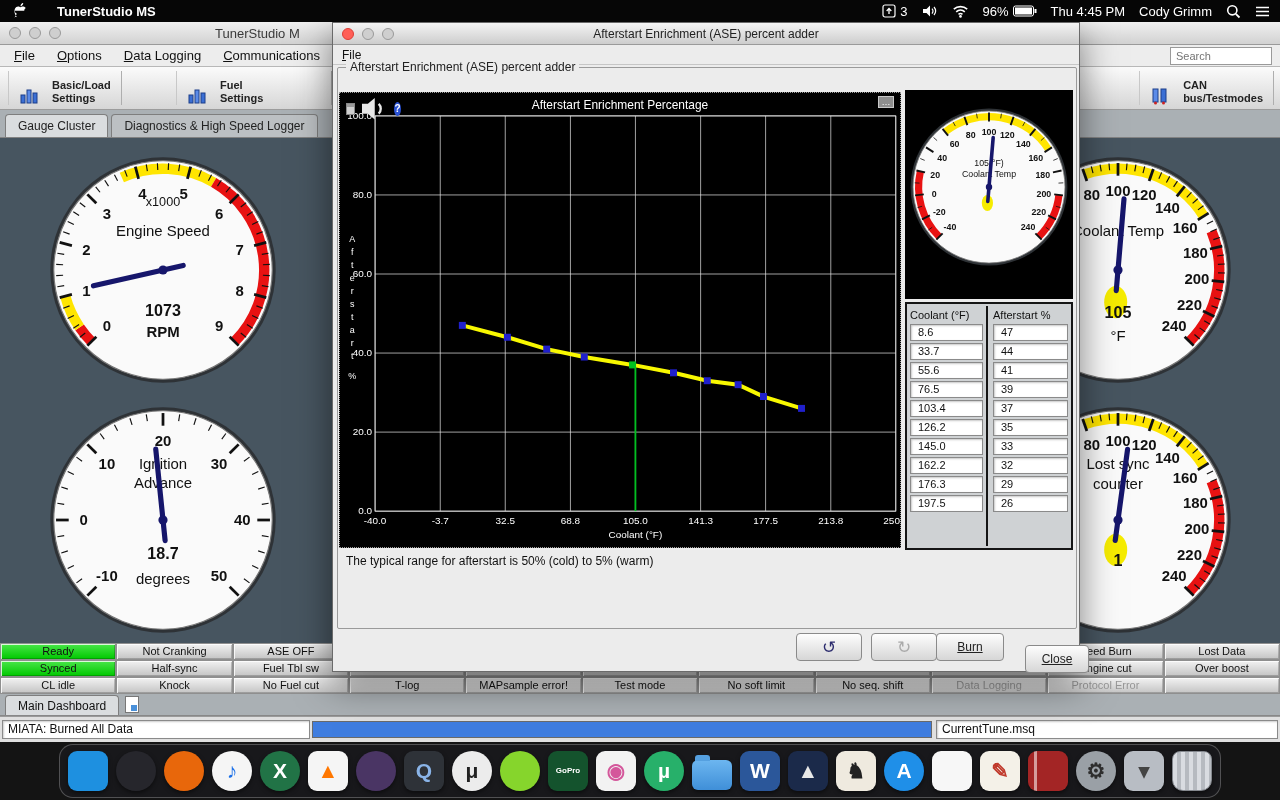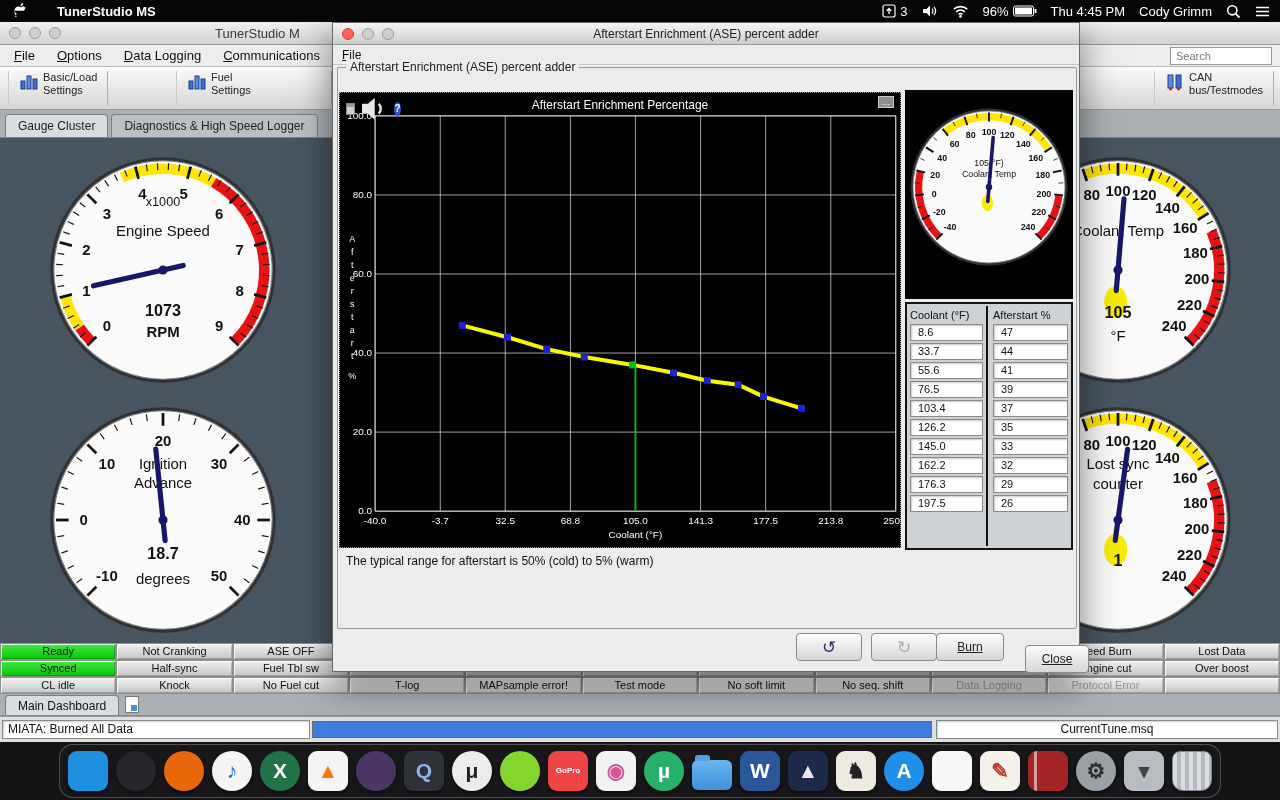--- a/index.html
+++ b/index.html
@@ -23,22 +23,22 @@
   .light{width:12px;height:12px;border-radius:50%;border:1px solid #9a9a9a;background:#cfcfcf;}
   .light.red{background:#ff5f57;border-color:#de3e36;}
   .mw-title{position:absolute;left:215px;top:4px;font-size:13px;color:#3a3a3a;white-space:nowrap;}
   .mw-menubar{height:22px;background:#ededed;border-bottom:1px solid #b8b8b8;display:flex;align-items:center;
     padding-left:14px;gap:22px;font-size:13px;position:relative;}
   .menu-item{display:inline-block;color:#111;}
   .menu-item::first-letter{text-decoration:underline;}
   #mw-search{position:absolute;right:8px;top:2px;width:102px;height:18px;font-size:11px;border:1px solid #9a9a9a;
     background:#fff;padding:0 5px;font-family:"Liberation Sans",sans-serif;}
   .mw-toolbar{height:43px;background:linear-gradient(#fbfbfb,#d6d6d6);border-bottom:1px solid #9c9c9c;position:relative;}
-  .tb-btn{position:absolute;top:4px;height:34px;display:flex;align-items:flex-start;gap:4px;padding:0 10px;
-    border-left:1px solid #c8c8c8;border-right:1px solid #aeaeae;font-size:11px;font-weight:normal;color:#222;line-height:13px;}
+  .tb-btn{position:absolute;top:4px;height:34px;display:flex;align-items:flex-end;gap:13px;padding:0 10px;
+    border-left:1px solid #c8c8c8;border-right:1px solid #aeaeae;font-size:11px;font-weight:bold;color:#222;line-height:13px;}
   .tb-btn .tb-label{text-align:left;}
   .mw-tabs{height:28px;background:#aab0b4;display:flex;align-items:flex-end;padding-left:5px;gap:3px;
     border-bottom:1px solid #828282;}
   .tab{height:23px;padding:4px 12px 0 12px;font-size:12px;border:1px solid #7e7e7e;border-bottom:none;
     border-radius:4px 4px 0 0;background:#bcc0c3;color:#222;white-space:nowrap;}
   .tab.active{background:#dadddf;}
   .gauge-panel{position:relative;height:505px;background:#475560;overflow:hidden;}
   .gauge-svg{position:absolute;width:230px;height:230px;}
   #g1{left:48px;top:17px;} #g2{left:48px;top:267px;} #g3{left:1003px;top:17px;} #g4{left:1003px;top:267px;}
   #indicator-grid{display:grid;grid-template-columns:repeat(11,1fr);grid-auto-rows:17px;height:51px;background:#bfbfbf;}
@@ -51,21 +51,21 @@
     border-bottom:1px solid #888;}
   .btab{height:20px;padding:3px 12px 0 12px;font-size:12px;border:1px solid #7e7e7e;border-bottom:none;
     border-radius:4px 4px 0 0;background:#dadddf;}
   .page-icon{width:14px;height:17px;background:#fff;border:1px solid #777;margin-bottom:2px;position:relative;}
   .page-icon::after{content:"";position:absolute;right:1px;bottom:1px;width:6px;height:6px;background:#4a90d9;}
   .mw-statusbar{height:26px;background:#e0e0e0;border-top:1px solid #9a9a9a;position:relative;}
   .sb-field{position:absolute;top:3px;height:19px;background:#fff;border:1px solid #8a8a8a;
     box-shadow:inset 1px 1px 2px #ccc;font-size:12px;line-height:17px;padding:0 5px;overflow:hidden;white-space:nowrap;}
   #sb-msg{left:2px;width:308px;}
   #sb-progress{position:absolute;left:312px;top:4px;width:620px;height:17px;border:1px solid #6a6a6a;background:#3f7de0;}
-  #sb-file{left:936px;right:2px;text-align:center;}
+  #sb-file{left:936px;right:2px;}
 
   
   #dialog{position:absolute;left:332px;top:22px;width:748px;height:650px;background:#ececec;
     border:1px solid #6a6a6a;box-shadow:0 12px 34px rgba(0,0,0,.5);z-index:10;}
   .dlg-titlebar{height:22px;background:linear-gradient(#f4f4f4,#cdcdcd);border-bottom:1px solid #9a9a9a;
     position:relative;display:flex;align-items:center;}
   .dlg-title{position:absolute;left:0;width:100%;text-align:center;font-size:12px;color:#222;}
   .dlg-menubar{height:20px;background:#ececec;border-bottom:1px solid #c6c6c6;display:flex;align-items:center;
     padding-left:9px;font-size:12px;}
   .groupbox{position:absolute;left:4px;top:44px;width:740px;height:562px;border:1px solid #9a9a9a;border-radius:2px;}
@@ -759,21 +759,21 @@
       <span class="dock-glyph" style="color: rgb(255, 119, 0);">▲</span>
     </div>
     <div class="dock-icon circle" style="background: rgb(74, 53, 100);"></div>
     <div class="dock-icon square" style="background: rgb(46, 50, 56);">
       <span class="dock-glyph" style="color: rgb(138, 180, 232);">Q</span>
     </div>
     <div class="dock-icon circle" style="background: rgb(236, 236, 236);">
       <span class="dock-glyph" style="color: rgb(34, 34, 34);">μ</span>
     </div>
     <div class="dock-icon circle" style="background: rgb(134, 213, 44);"></div>
-    <div class="dock-icon square" style="background: #ef4444;">
+    <div class="dock-icon square" style="background: #14532d;">
       <span class="dock-glyph small" style="color: rgb(255, 255, 255);">GoPro</span>
     </div>
     <div class="dock-icon square" style="background: rgb(242, 242, 242);">
       <span class="dock-glyph" style="color: rgb(212, 87, 155);">◉</span>
     </div>
     <div class="dock-icon circle" style="background: rgb(39, 176, 106);">
       <span class="dock-glyph" style="color: rgb(255, 255, 255);">µ</span>
     </div>
     <div class="dock-icon folder"></div>
     <div class="dock-icon square" style="background: rgb(43, 87, 154);">

